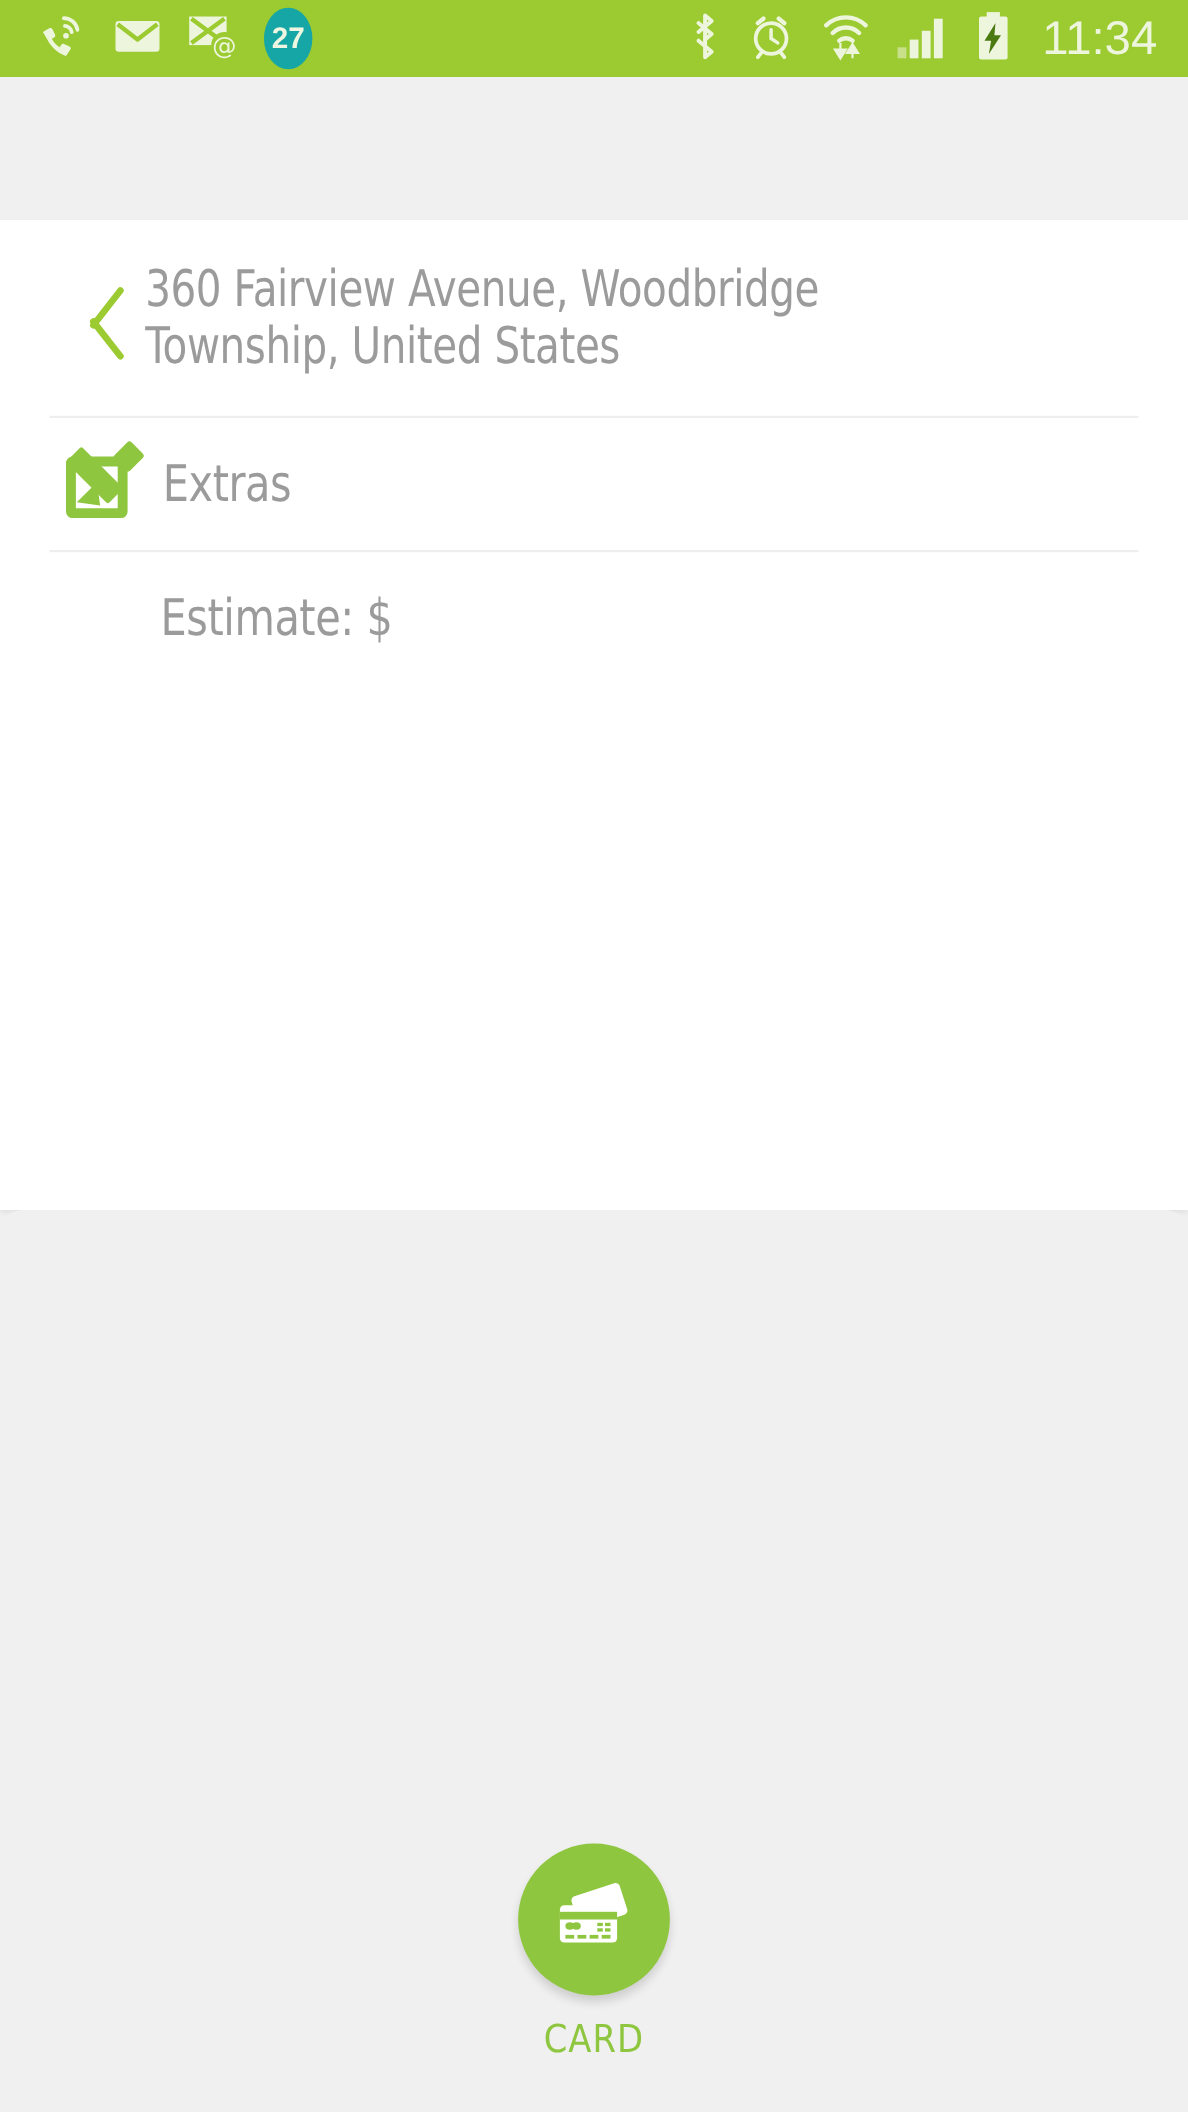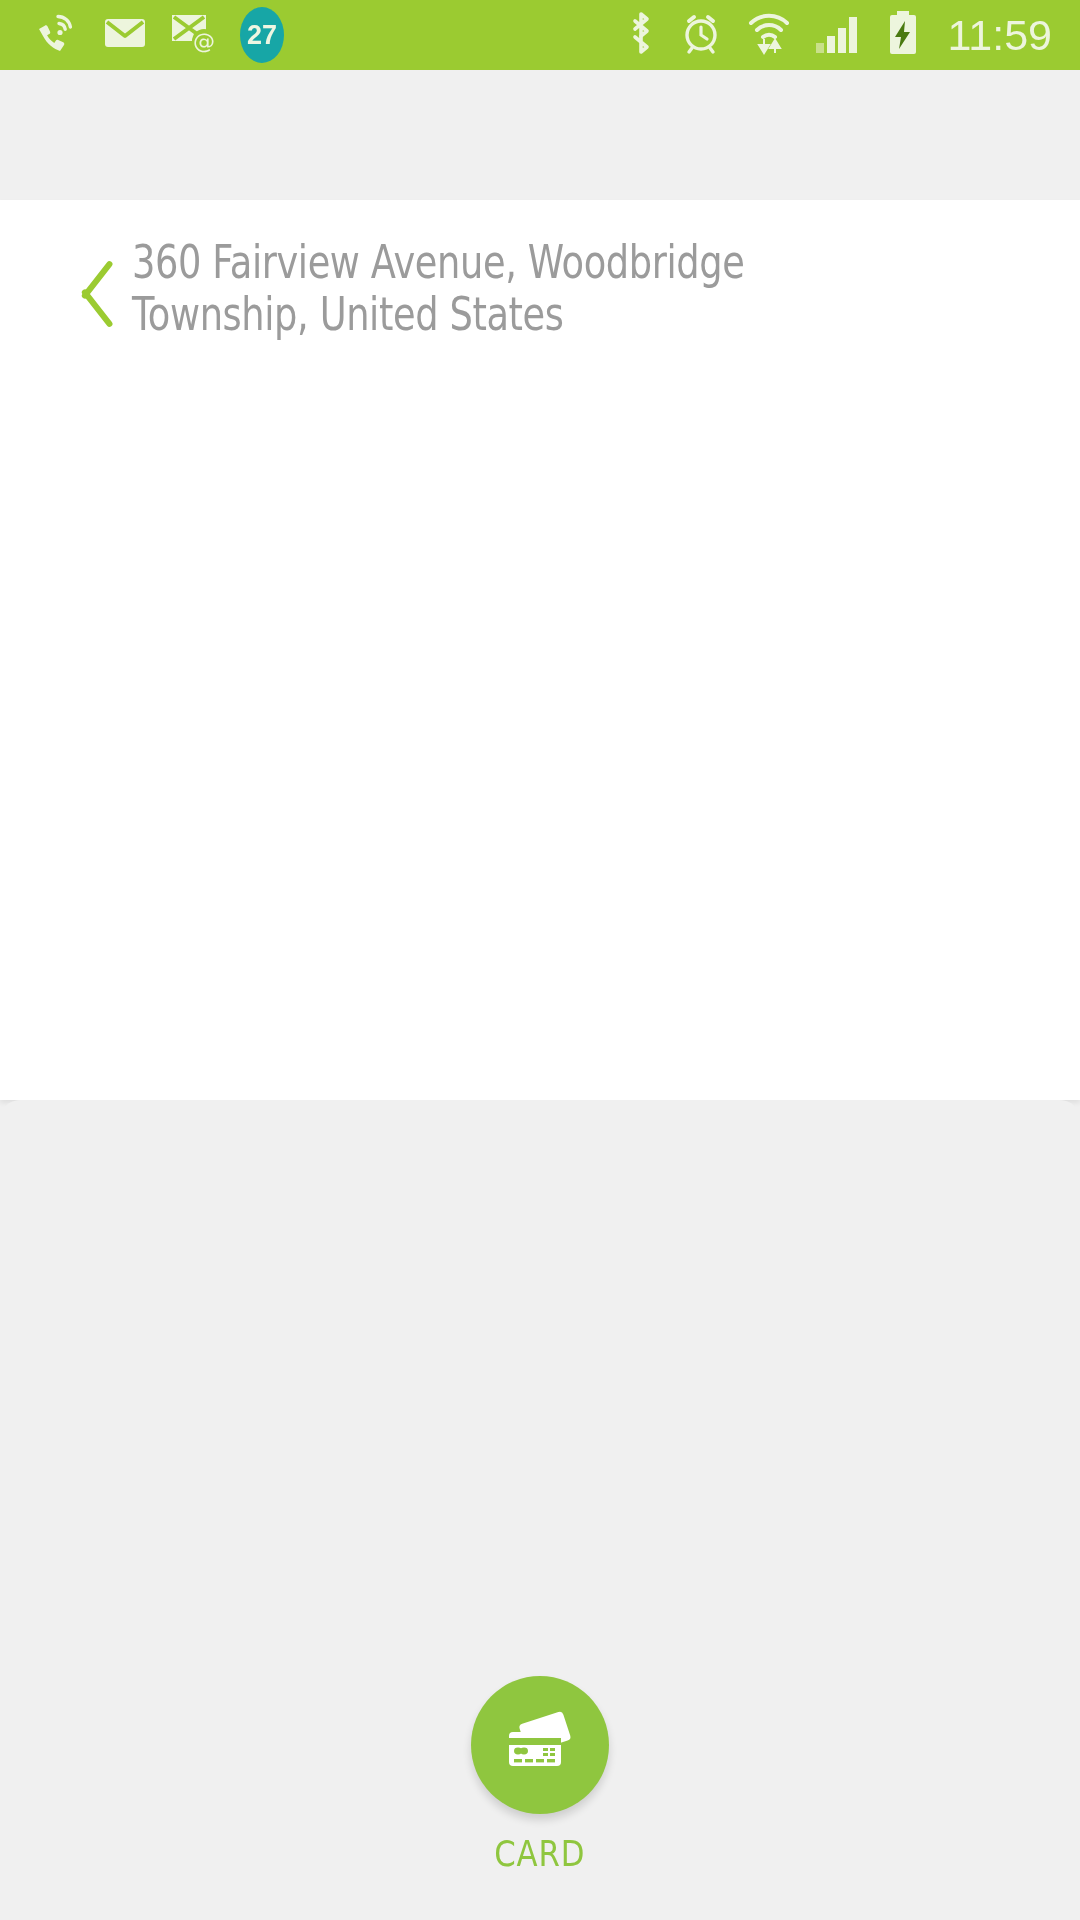--- a/index.html
+++ b/index.html
@@ -229,36 +229,49 @@
       </span>
 
       <span class="sb-ico">
         <svg width="34" height="48" viewBox="0 0 34 48">
           <rect x="11" y="2" width="12" height="5" fill="#edf5dd"></rect>
           <rect x="4" y="6" width="26" height="39" rx="2" fill="#edf5dd"></rect>
           <path d="M19 12 L9 28 L15 28 L13 40 L24 23 L18 23 Z" fill="#4a7a10"></path>
         </svg>
       </span>
 
-      <span class="sb-time">11:59</span>
+      <span class="sb-time">11:34</span>
     </div>
   </div>
 
 
   <div class="card">
 
     <div class="row row-addr">
       <span class="chevron"></span>
       <span class="addr-text">360 Fairview Avenue, Woodbridge Township, United States</span>
     </div>
 
 
 
 
-
+    <div class="row row-edit">
+      <span class="edit-icon">
+        <span class="sq"></span>
+          <span class="pencil"></span>
+          <span class="nib"></span>
+          <span class="tip"></span>
+      </span>
+      <span class="row-label">Extras</span>
+    </div>
+
+    <div class="row row-est">
+      <span class="est-spacer"></span>
+      <span class="row-label">Estimate: $</span>
+    </div>
   </div>
 
   <div class="pay-area">
     <div class="pay-row">
 
       <div class="pay-btn">
         <span class="pay-circle">
           <svg width="82" height="70" viewBox="0 0 82 70">
             <g transform="rotate(-18 44 26)">
               <rect x="24" y="8" width="46" height="30" rx="4" fill="#ffffff"></rect>

